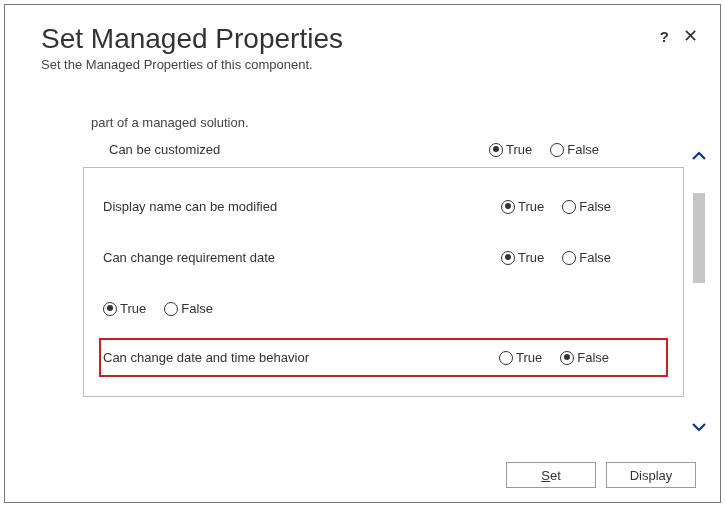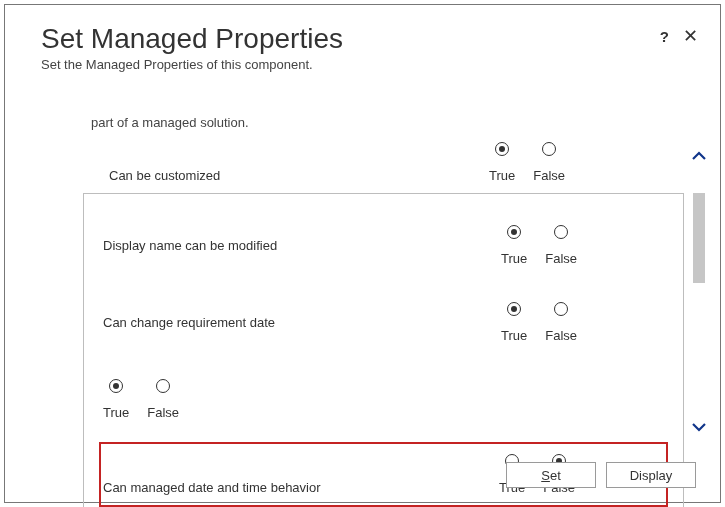--- a/index.html
+++ b/index.html
@@ -86,23 +86,22 @@
     flex: 0 0 380px;
   }
   .radio-group {
     display: flex;
     gap: 8px;
     align-items: center;
   }
   .radio {
     display: flex;
     align-items: center;
-    gap: 12px;
+    gap: 3px;
     margin-right: 10px;
-    flex-direction: column;
   }
   .radio-circle {
     width: 14px;
     height: 14px;
     border: 1.5px solid #333;
     border-radius: 50%;
     position: relative;
     display: inline-block;
   }
   .radio-circle.selected::after {
@@ -253,21 +252,21 @@
             </div>
             <div class="radio">
               <span class="radio-circle"></span>
               <span>False</span>
             </div>
           </div>
         </div>
 
         <div class="highlight-row">
           <div class="row">
-            <span class="label" style="flex:0 0 396px">Can managed date and time behavior</span>
+            <span class="label" style="flex:0 0 396px">Can change date and time behavior</span>
             <div class="radio-group">
               <div class="radio">
                 <span class="radio-circle"></span>
                 <span>True</span>
               </div>
               <div class="radio">
                 <span class="radio-circle selected"></span>
                 <span>False</span>
               </div>
             </div>

